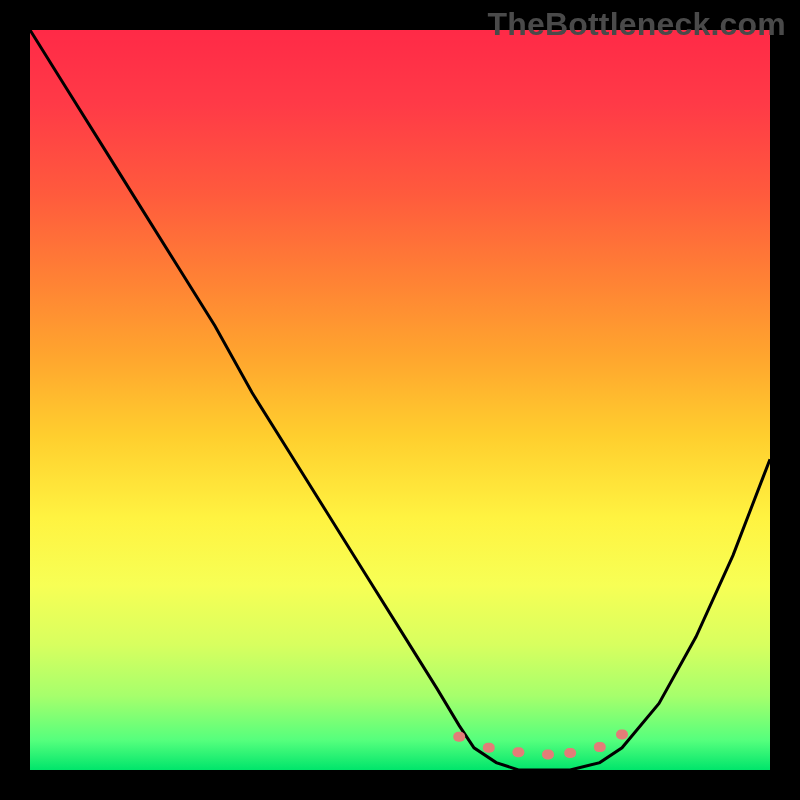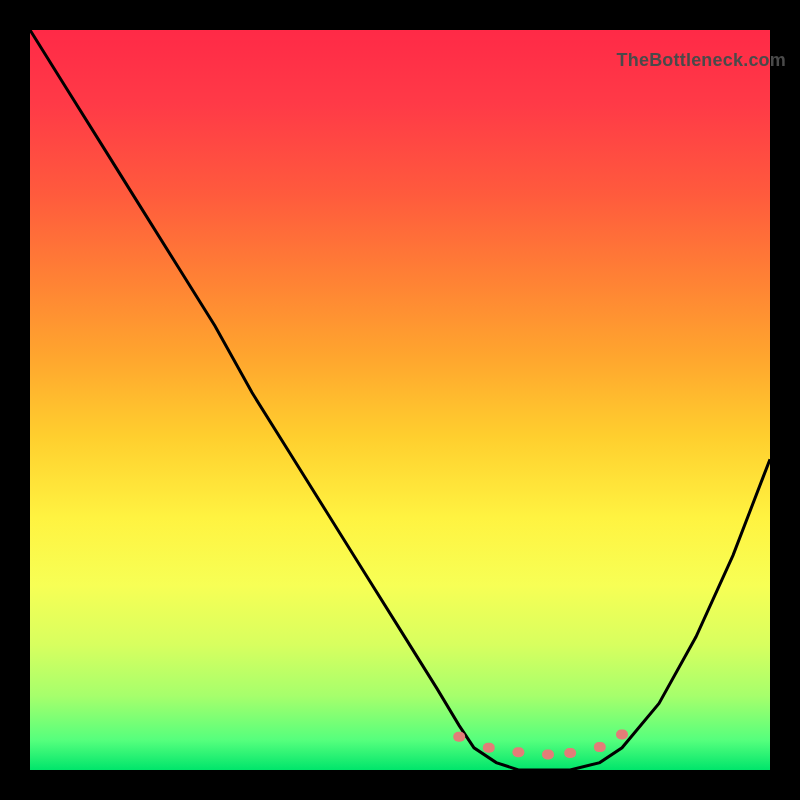--- a/index.html
+++ b/index.html
@@ -15,26 +15,25 @@
     position: relative;
     width: 800px;
     height: 800px;
     background: #000;
   }
   .watermark {
     position: absolute;
     top: 6px;
     right: 14px;
     color: #4a4a4a;
-    font-size: 18px;
+    font-size: 32px;
     font-weight: 600;
     letter-spacing: 0.2px;
     z-index: 30;
     user-select: none;
-    margin-top: 44px;
   }
   .plot {
     position: absolute;
     left: 30px;
     top: 30px;
     width: 740px;
     height: 740px;
     box-sizing: border-box;
   }
   .gradient {

